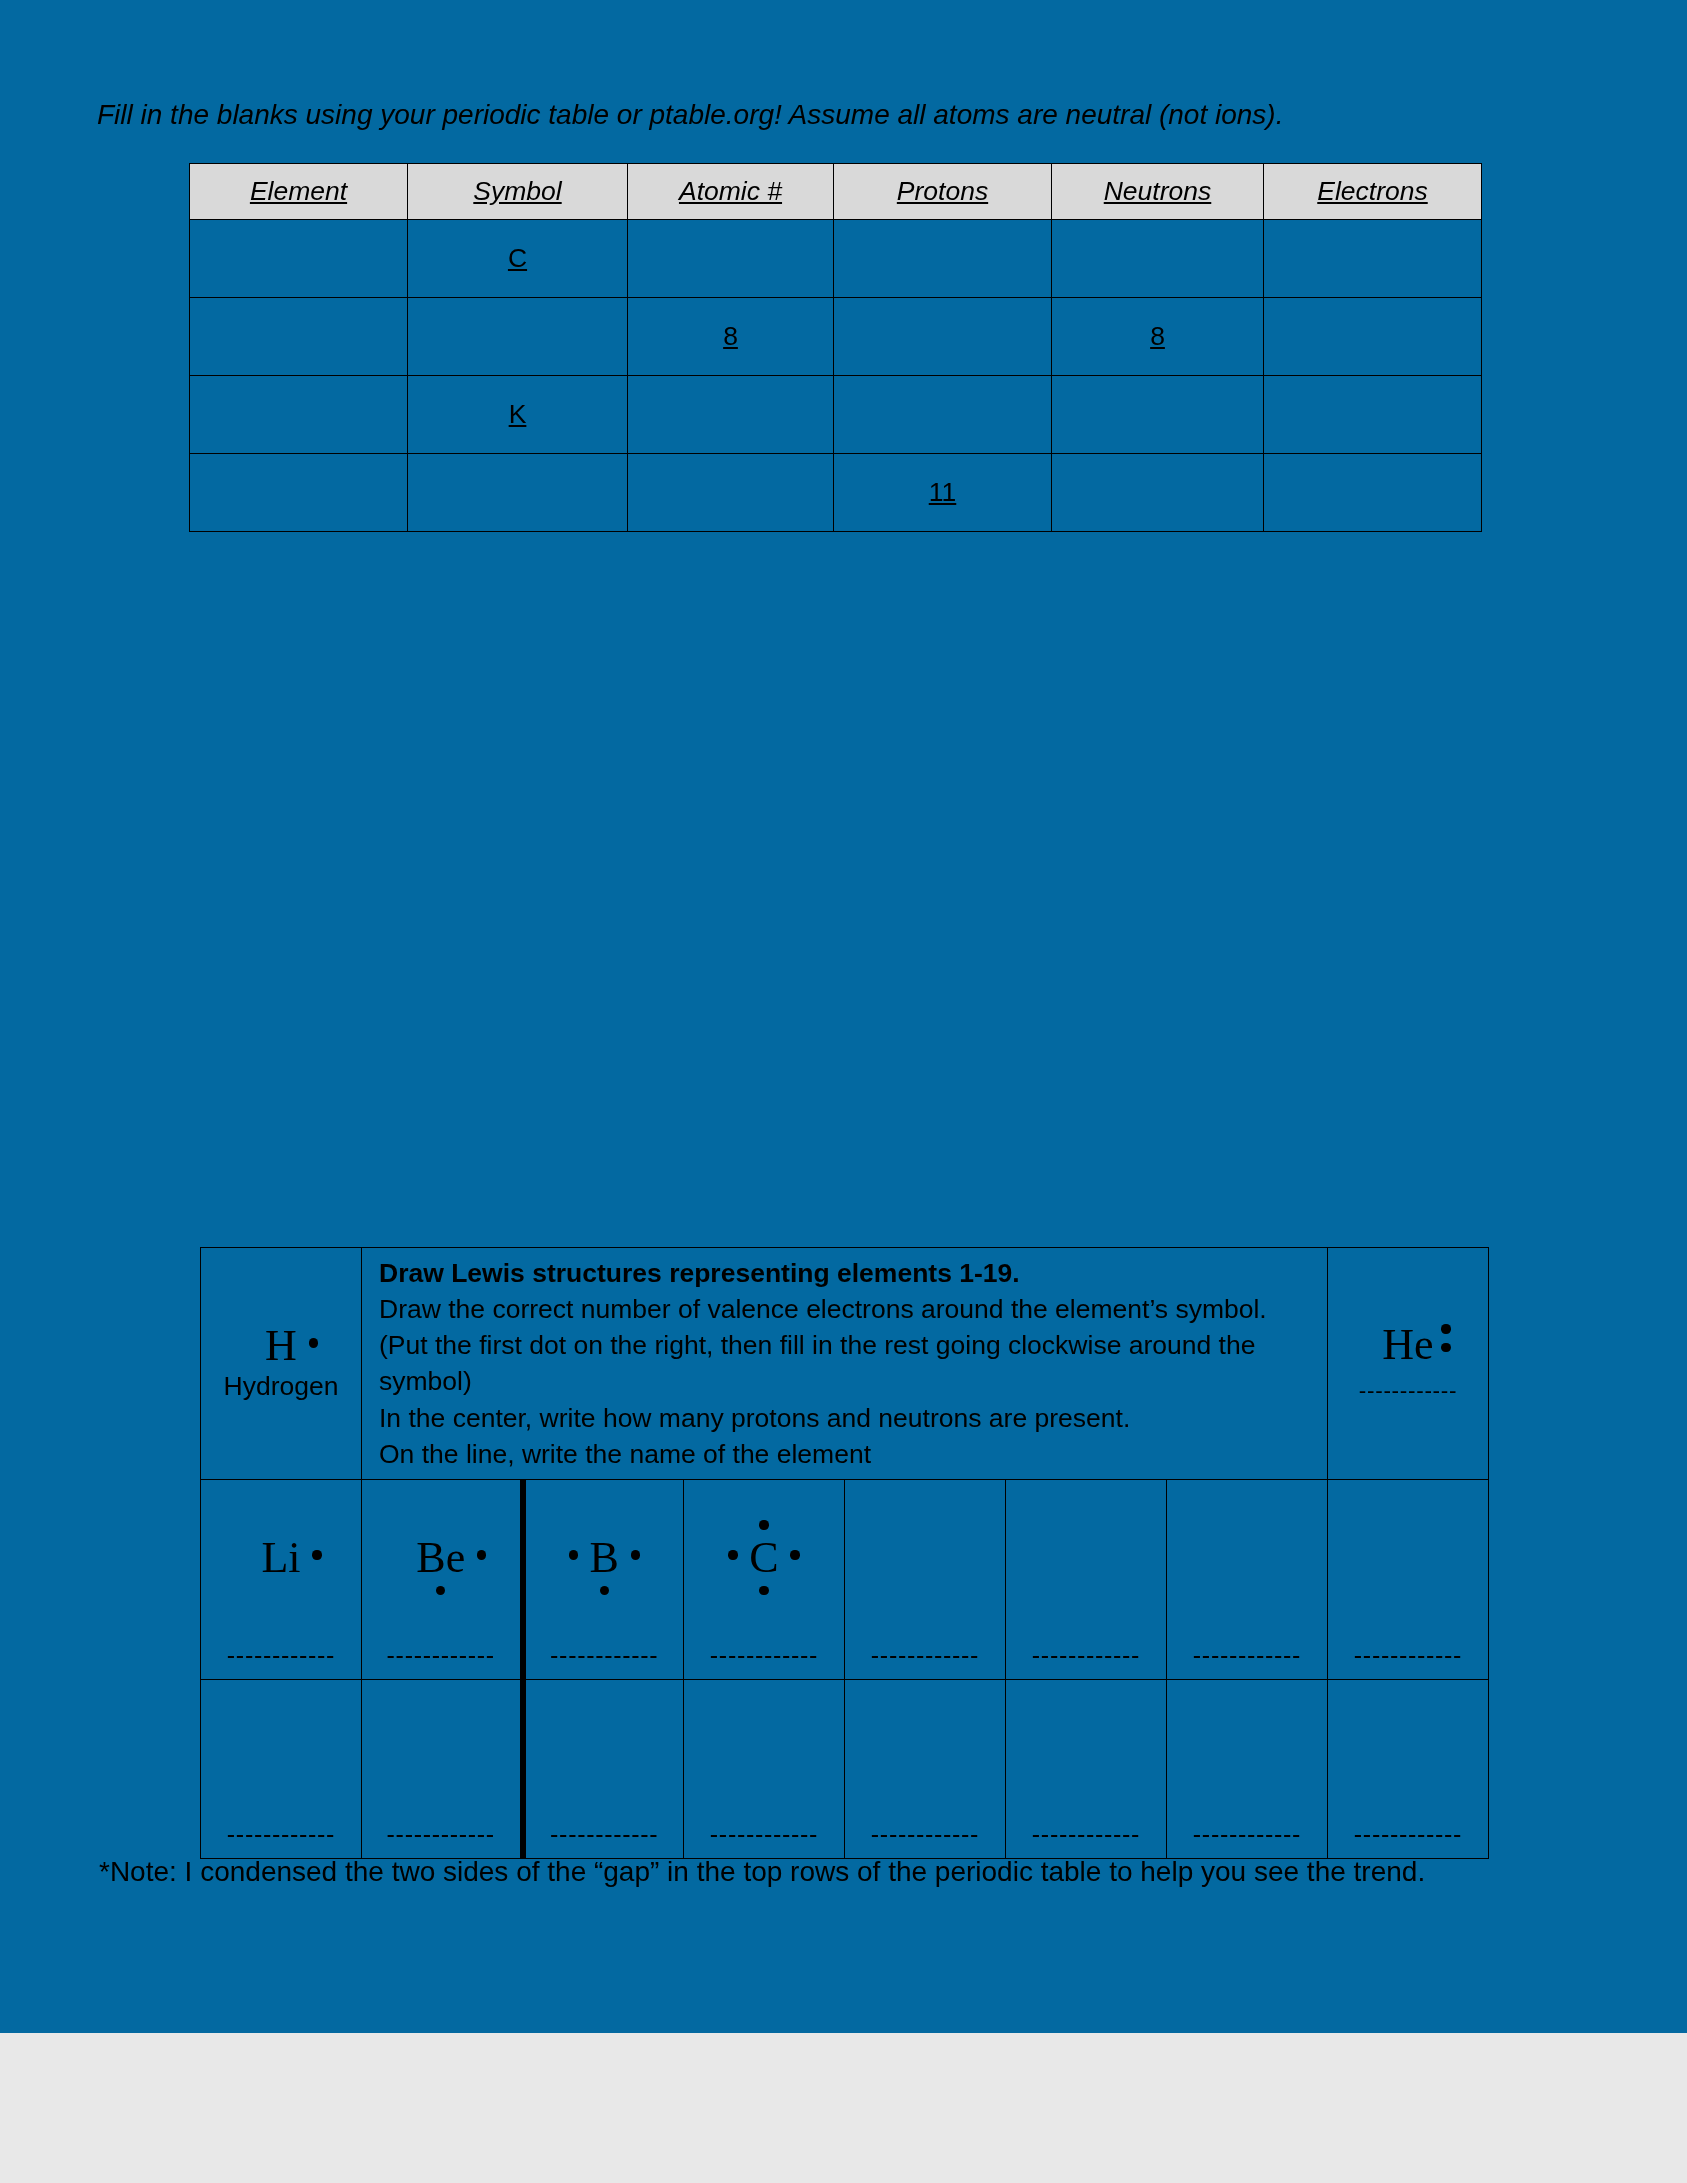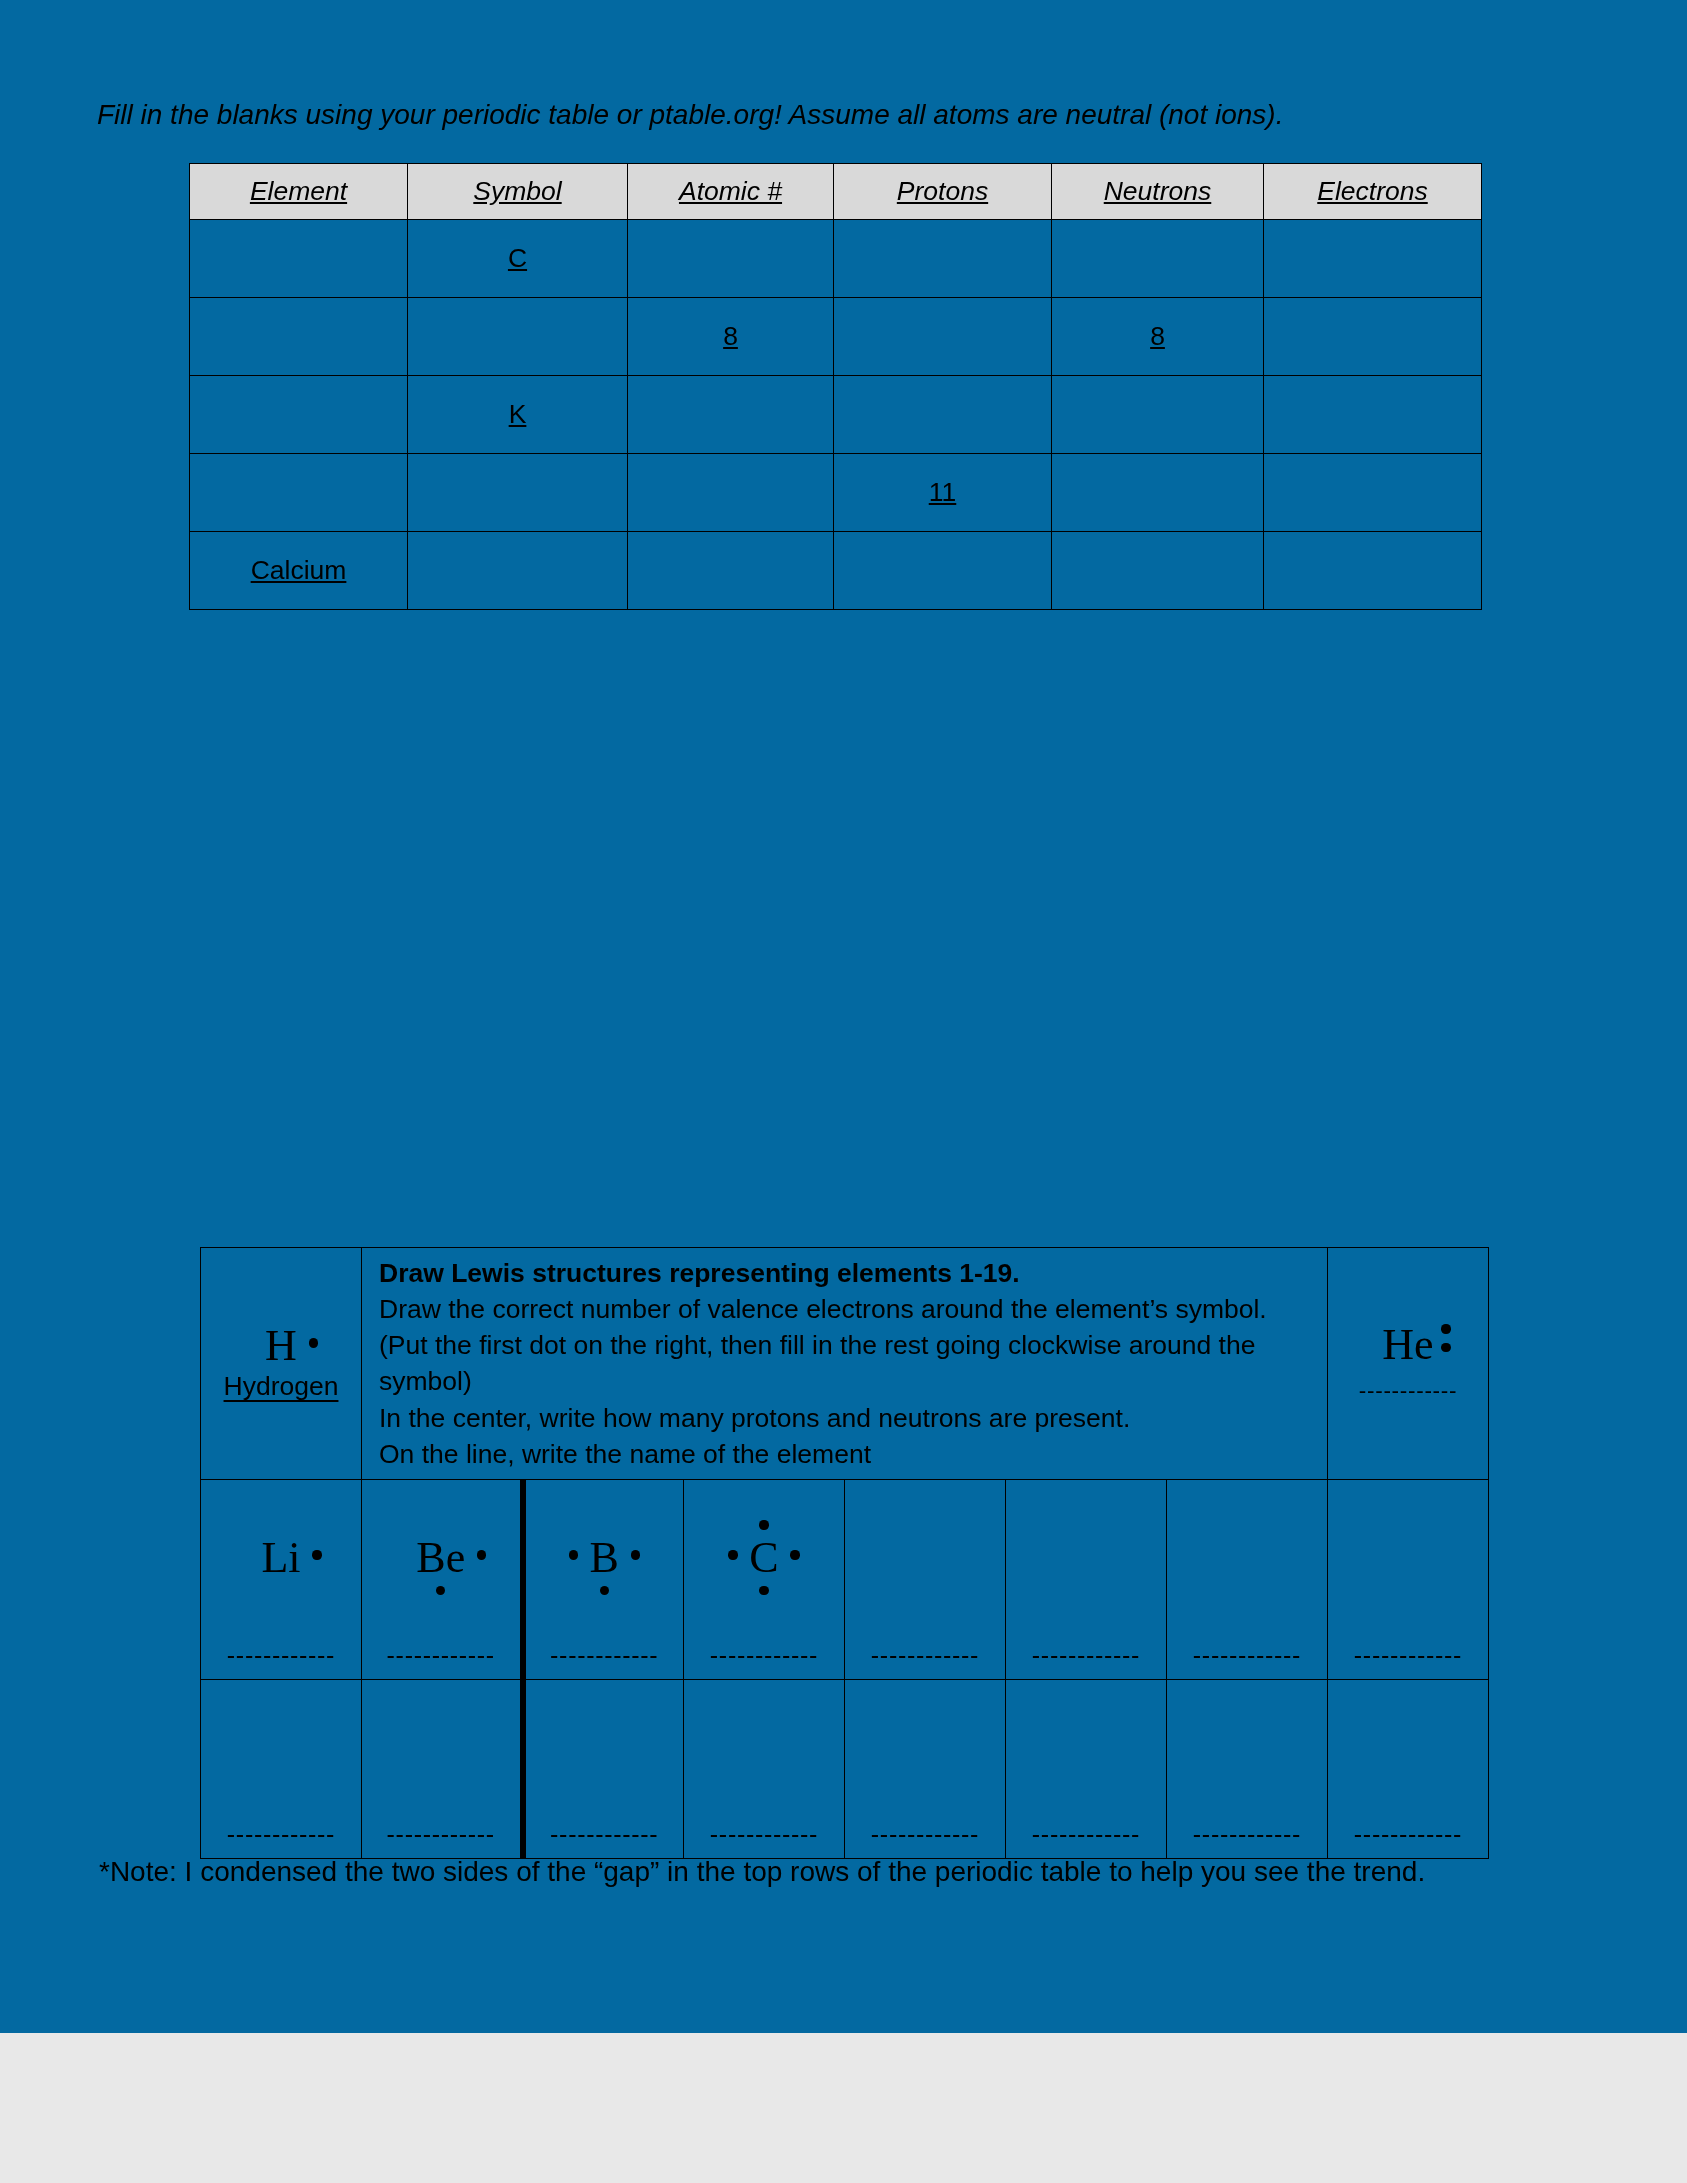--- a/index.html
+++ b/index.html
@@ -50,21 +50,21 @@
   .lt-instr {
     padding:6.6px 17px;
     font-size:26.5px; line-height:1.37; text-align:left;
   }
   .instr-title { font-weight:bold; }
 
   .lt-h-cell, .lt-he-cell, .lt-cell { text-align:center; }
 
   .h-name {
     margin-top:3px; font-size:26.5px;
-    text-decoration:underline; text-underline-offset:5.3px;
+    text-underline-offset:5.3px;
   }
 
   
   .lewis {
     position:relative; display:inline-block;
     font-family:"Liberation Serif", serif;
     font-size:44px; line-height:1;
   }
   .dot {
     position:absolute; width:9.3px; height:9.3px;
@@ -143,28 +143,20 @@
         <td></td>
       </tr>
       <tr>
         <td></td>
         <td></td>
         <td></td>
         <td>11</td>
         <td></td>
         <td></td>
       </tr>
-      <tr>
-        <td>Calcium</td>
-        <td></td>
-        <td></td>
-        <td></td>
-        <td></td>
-        <td></td>
-      </tr>
     </tbody>
   </table>
 
   <table class="lewis-table">
     <colgroup>
       <col style="width:161px">
         <col style="width:161px">
         <col style="width:161px">
         <col style="width:161px">
       <col style="width:161px">

